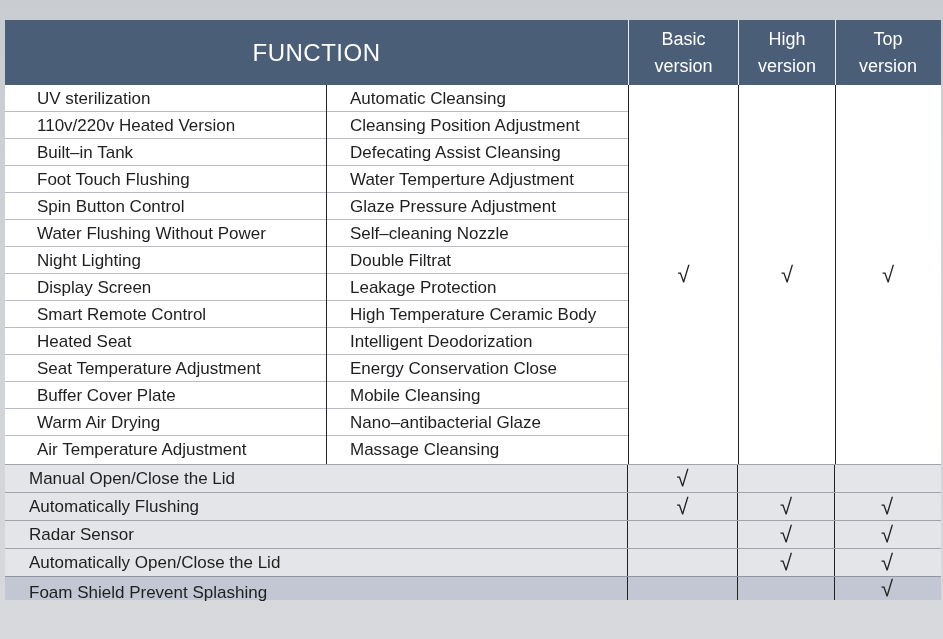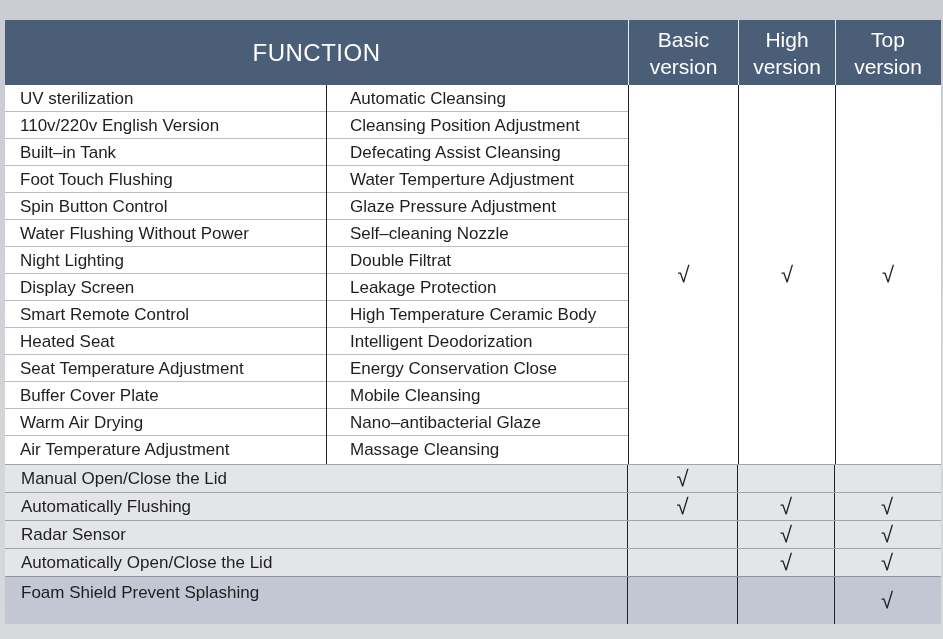--- a/index.html
+++ b/index.html
@@ -15,49 +15,49 @@
   .hdr {
     display:flex; height:65px; background:#4b5e78; color:#fff;
   }
   .hdr .fn {
     width:623px; display:flex; align-items:center; justify-content:center;
     font-size:24px; letter-spacing:0.5px;
     border-right:1px solid #e8ecf2;
   }
   .hdr .ver {
     display:flex; align-items:center; justify-content:center; text-align:center;
-    font-size:21px; line-height:27px; border-right:1px solid #e8ecf2;
+    font-size:18px; line-height:27px; border-right:1px solid #e8ecf2;
   }
   .c1 { width:109px; }
   .c2 { width:96px; }
   .c3 { width:104px; border-right:none !important; }
   .hdr .ver span { display:block; }
 
   .upper { display:flex; background:#fff; }
   .feat-col { width:321px; border-right:1px solid #222; }
   .feat-col.second { width:301px; border-right:1px solid #222; }
   .frow {
     height:27px; border-bottom:1px solid #b9bcc2; box-sizing:border-box;
-    font-size:17px; color:#1f1f1f; line-height:27px; padding-left:15px;
+    font-size:17px; color:#1f1f1f; line-height:27px; padding-left:32px;
     white-space:nowrap;
   }
   .feat-col.second .frow { padding-left:23px; }
   .frow:last-child { border-bottom:none; height:28px; }
   .checkcol {
     display:flex; align-items:center; justify-content:center;
     border-right:1px solid #222; font-size:22px; color:#222;
   }
   .checkcol.last { border-right:none; }
   .lower .lrow {
     display:flex; height:28px; box-sizing:border-box;
     border-top:1px solid #9fa3aa; background:#e4e5e8;
   }
-  .lower .lrow.foam { height:48px; background:#c2c7d3; border-top:1px solid #8f95a1; }
+  .lower .lrow.foam { height:24px; background:#c2c7d3; border-top:1px solid #8f95a1; }
   .lrow .lbl {
-    width:623px; padding-left:16px; box-sizing:border-box;
+    width:623px; padding-left:24px; box-sizing:border-box;
     font-size:17px; line-height:27px; color:#1f1f1f; border-right:1px solid #222;
   }
   .lrow.foam .lbl { line-height:32px; }
   .lrow .cell {
     display:flex; align-items:center; justify-content:center;
     font-size:22px; color:#222; border-right:1px solid #222;
   }
   .lrow .cell.c3 { border-right:none; }
 </style>
 </head>
@@ -82,21 +82,21 @@
       <div>
           <span>Top</span>
           <span>version</span>
         </div>
     </div>
   </div>
 
   <div class="upper">
     <div class="feat-col">
       <div class="frow">UV sterilization</div>
-      <div class="frow">110v/220v English Version</div>
+      <div class="frow">110v/220v Heated Version</div>
       <div class="frow">Built–in Tank</div>
       <div class="frow">Foot Touch Flushing</div>
       <div class="frow">Spin Button Control</div>
       <div class="frow">Water Flushing Without Power</div>
       <div class="frow">Night Lighting</div>
       <div class="frow">Display Screen</div>
       <div class="frow">Smart Remote Control</div>
       <div class="frow">Heated Seat</div>
       <div class="frow">Seat Temperature Adjustment</div>
       <div class="frow">Buffer Cover Plate</div>

